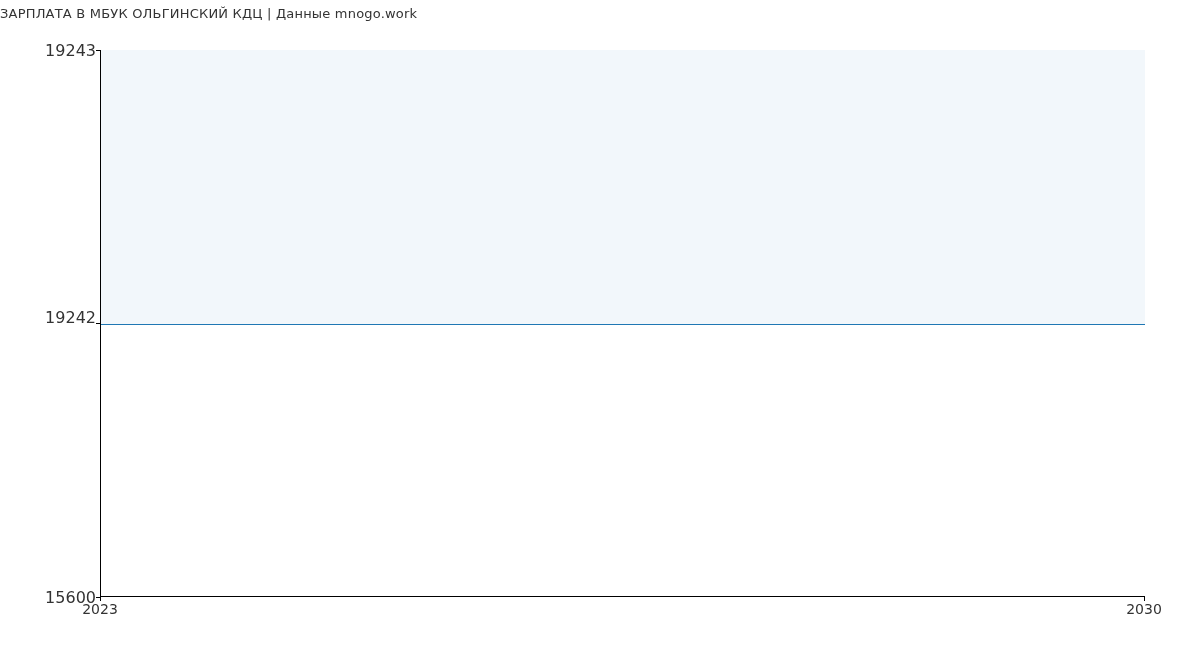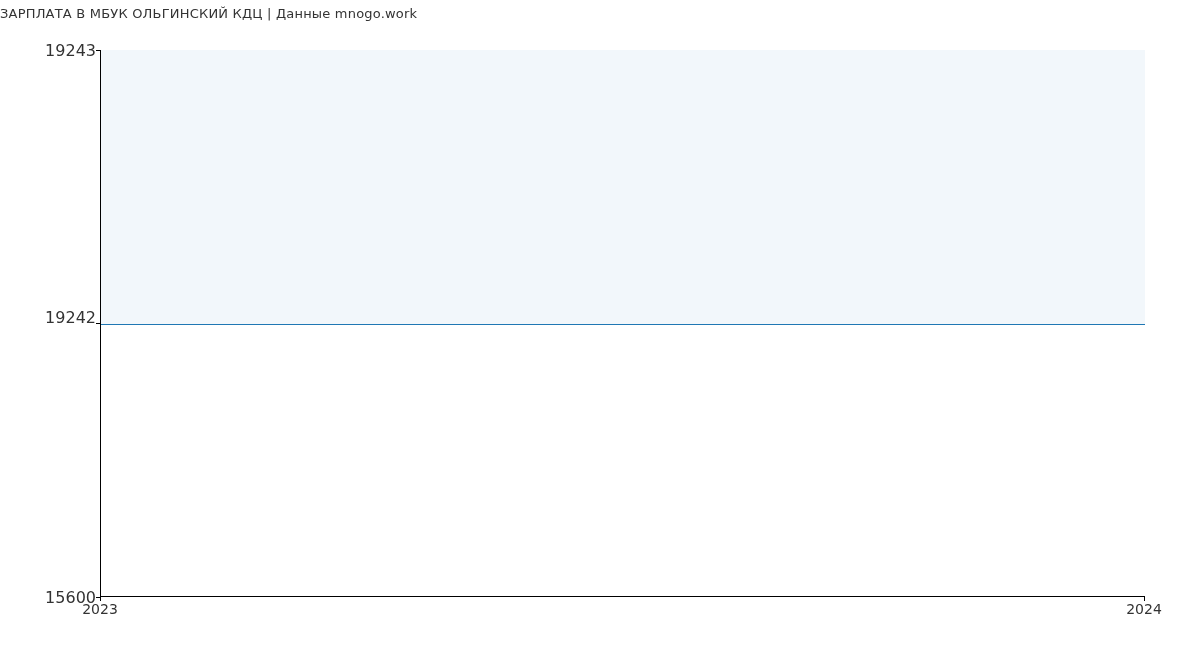--- a/index.html
+++ b/index.html
@@ -94,21 +94,21 @@
   <div class="y-tick-mark" style="top:50px"></div>
 
   <div class="y-tick" style="top:597px">15600</div>
   <div class="y-tick" style="top:317px">19242</div>
   <div class="y-tick" style="top:50px">19243</div>
 
   <div class="x-tick-mark" style="left:100px"></div>
   <div class="x-tick-mark" style="left:1144px"></div>
 
   <div class="x-tick" style="left:100px">2023</div>
-  <div class="x-tick" style="left:1144px">2024</div>
+  <div class="x-tick" style="left:1144px">2030</div>
 
   <div class="plot-area">
 
     <div class="fill-band" style="top:0; height:273.5px"></div>
     <div class="line-series" style="top:273.5px"></div>
   </div>
 
 </div>
 
 </body></html>

